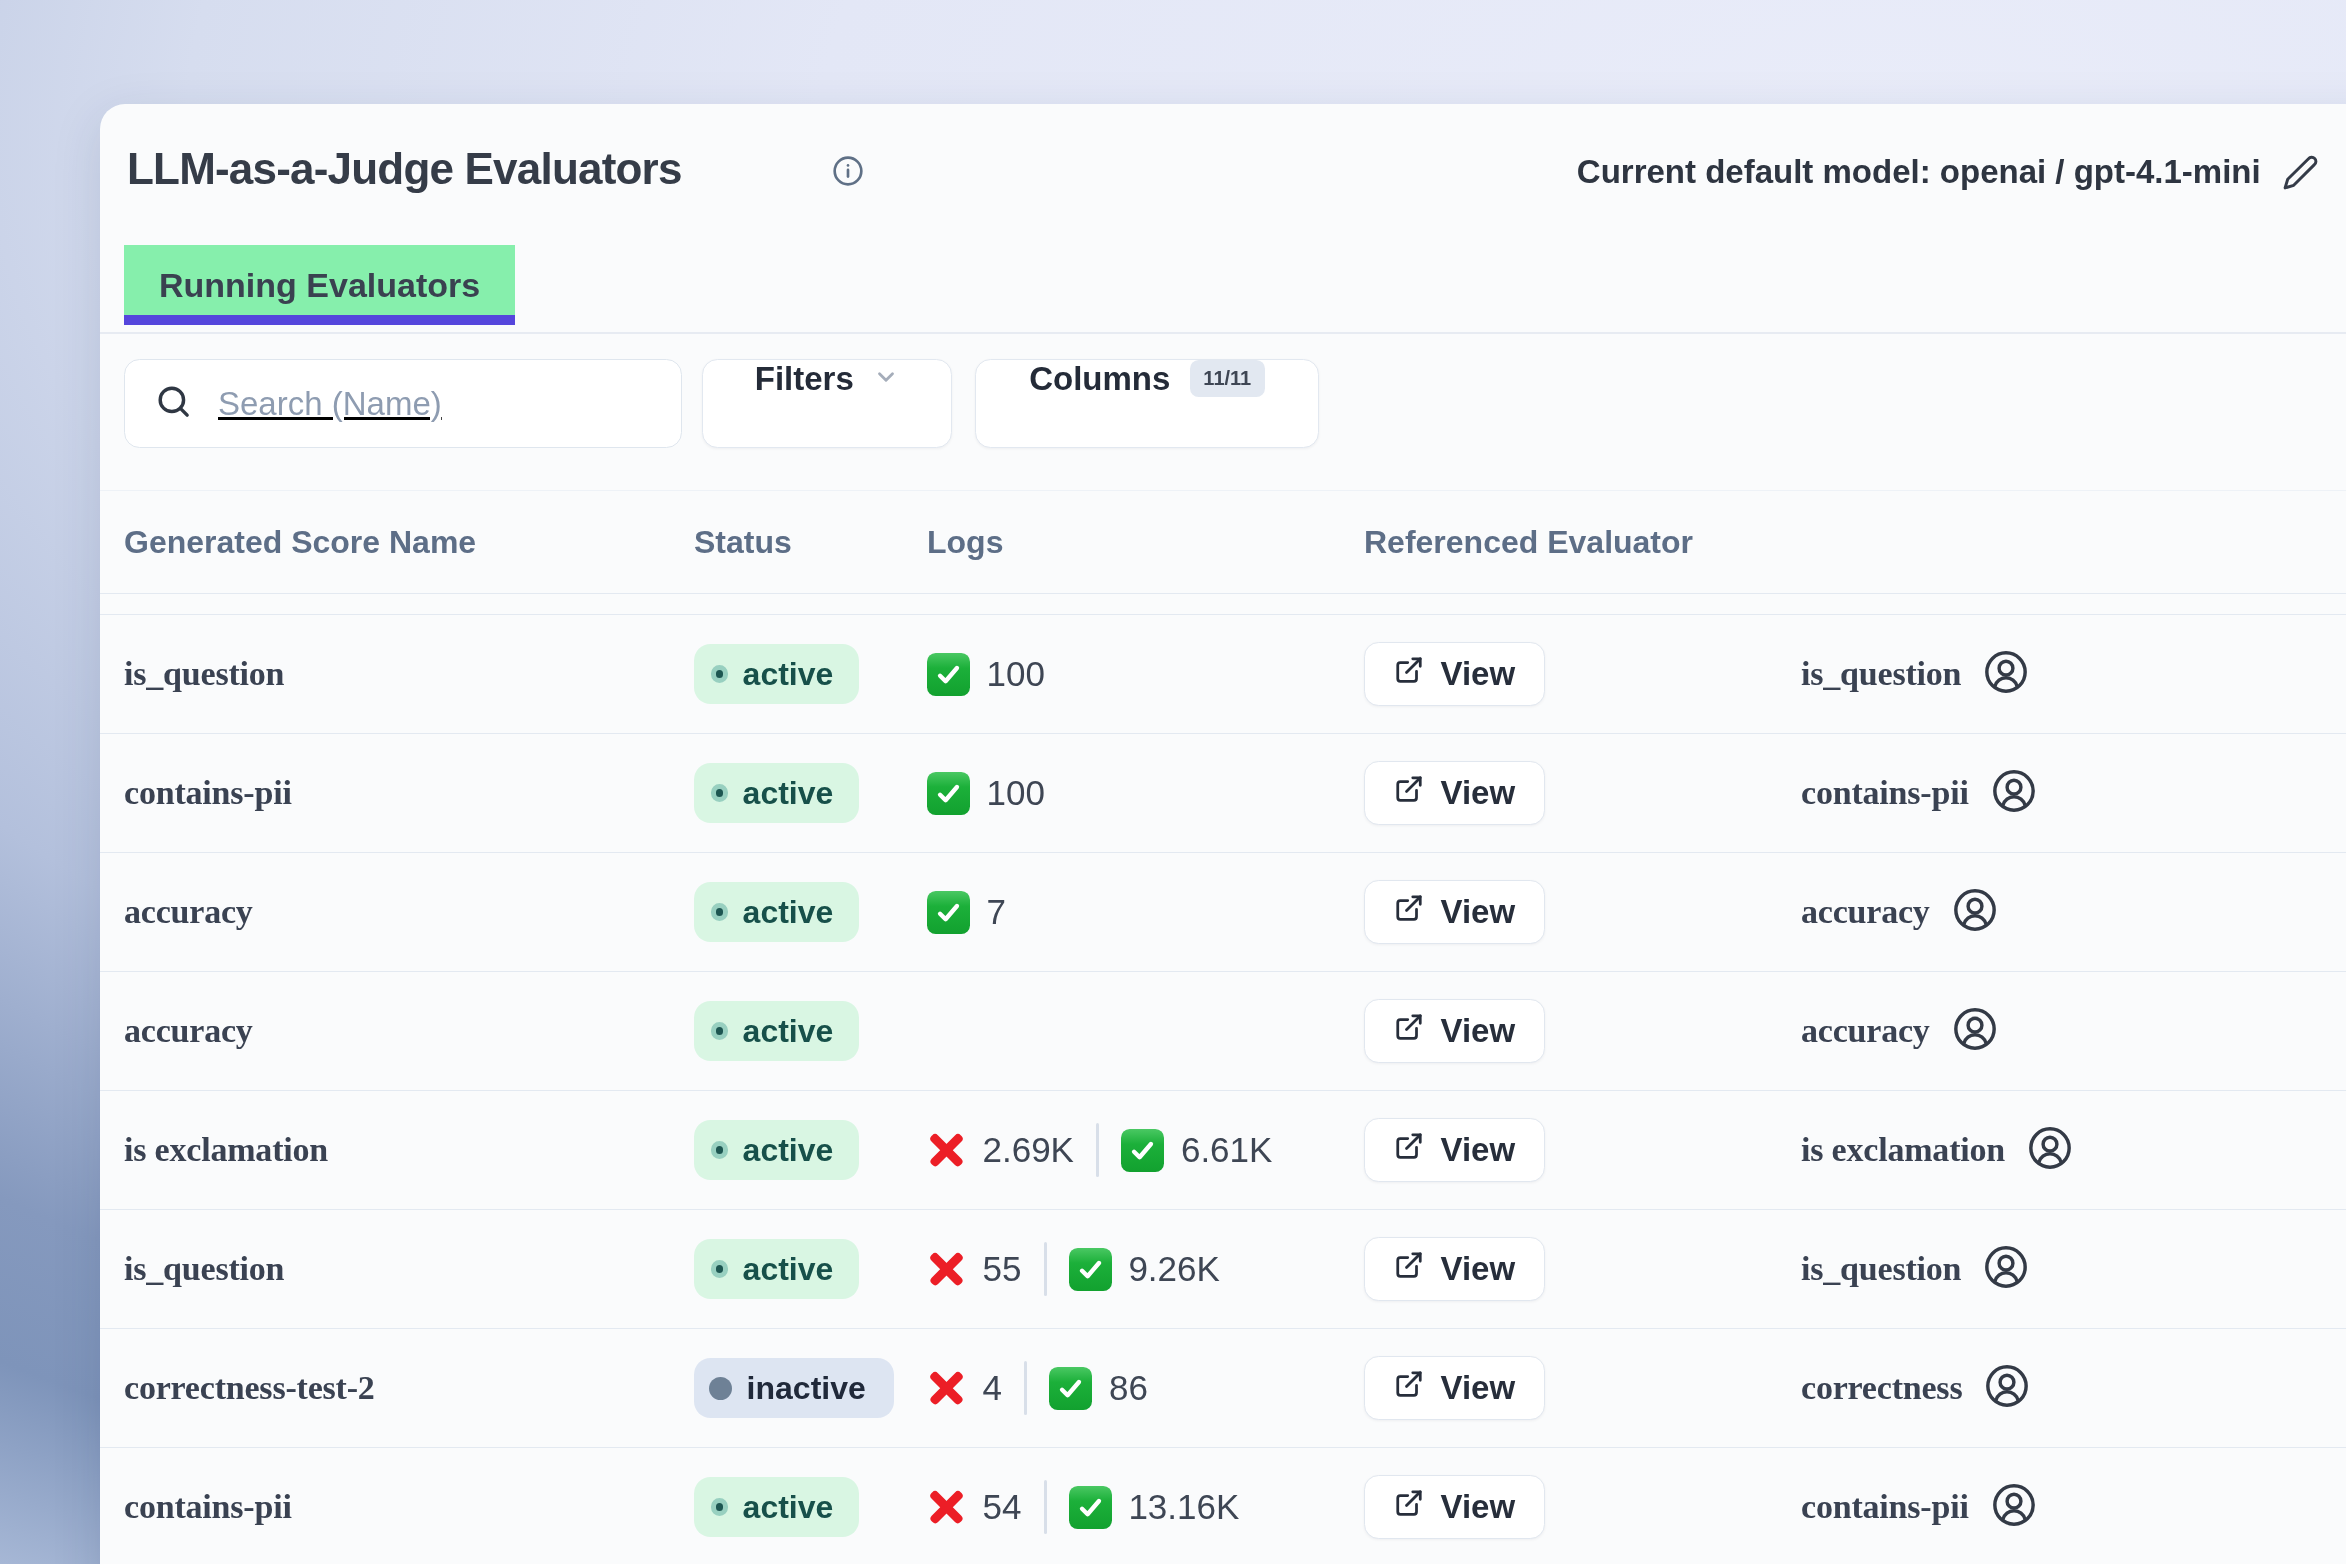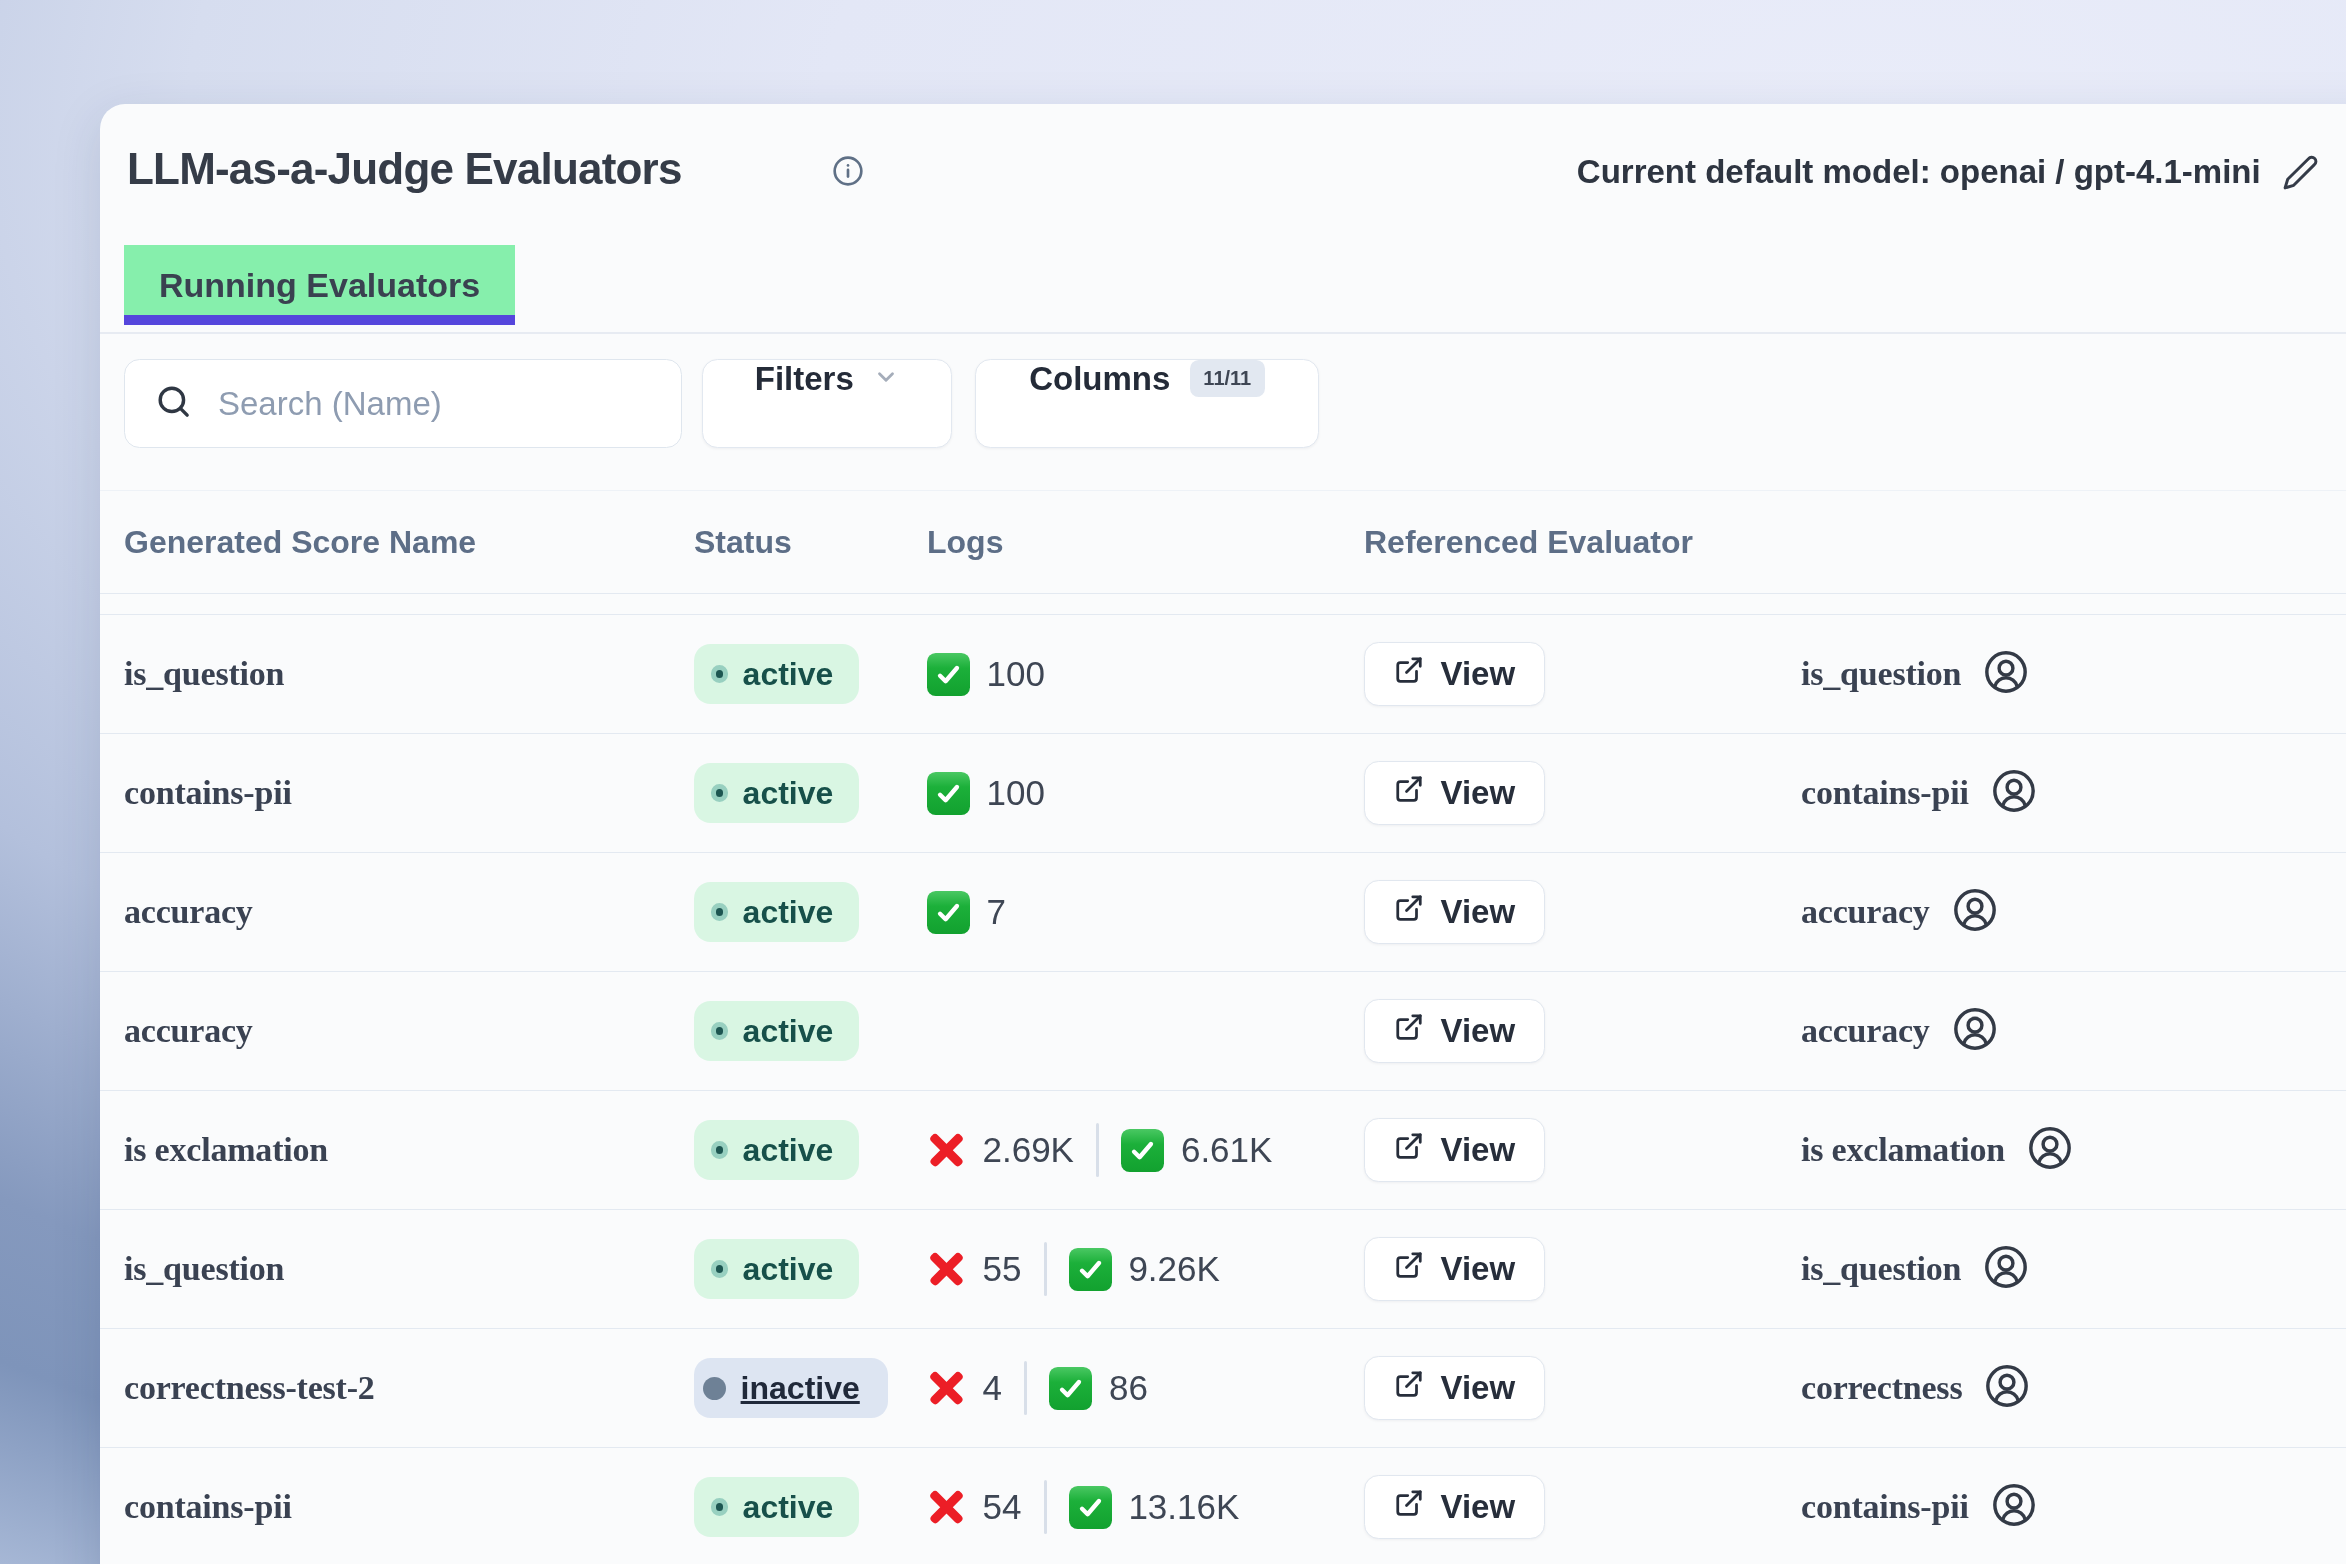--- a/index.html
+++ b/index.html
@@ -42,21 +42,21 @@
   .tab.active::after {
     content:""; position:absolute; left:0; right:0; bottom:0; height:9.7px;
     background:#5546dc;
   }
   .tabs-divider { position:absolute; left:0; right:0; top:228px; height:1.9px; background:#e7ebf2; }
 
   
   .search-box {
     position:absolute; left:24px; top:255px; width:558px; height:89px;
     display:flex; align-items:center; gap:25px; padding:0 29px;
-    background:#fff; border:1.9px solid #dfe6ee; border-radius:15.5px;
+    background:#fff; border:1.9px solid #dfe6ee; border-radius:15.5px;text-decoration:underline;
   }
   .search-box svg { flex:0 0 auto; }
   .search-box input {
     border:none; outline:none; background:transparent; width:100%;
     font-family:inherit; font-size:33px; color:#2e3541;
   }
   .search-box input::placeholder { color:#8e9cb1; }
 
   .toolbar-btn {
     position:absolute; top:255px; height:89px;
@@ -89,21 +89,21 @@
   .trow { height:119px; border-bottom:1.9px solid #e3e9f1; }
 
   .row-name { font-size:34px; font-weight:700; color:#3a4252; letter-spacing:-0.2px;font-family:Liberation Serif, serif; }
 
   .badge {
     display:inline-flex; align-items:center; gap:14.6px; height:60px;
     padding:0 26px 0 16.5px; border-radius:16.5px; font-size:32px; font-weight:600;
   }
   .badge.active { background:#d9f6e3; color:#17504a; }
   .badge.active .dot { width:17.5px; height:17.5px; border-radius:50%; background:#1d5651; border:5.8px solid #98d0c0; }
-  .badge.inactive { background:#dde5f2; color:#20293a; padding:0 28px 0 9px;text-decoration:underline; }
+  .badge.inactive { background:#dde5f2; color:#20293a; padding:0 28px 0 15px; }
   .badge.inactive .dot { width:23px; height:23px; border-radius:50%; background:#6e8196; }
 
   .result-cell { display:flex; align-items:center; gap:13.6px; }
   .result-group { display:flex; align-items:center; gap:16.5px; }
   .result-num { font-size:35px; font-weight:500; color:#3e4654; }
   .result-divider { width:2.9px; height:54px; background:#d8dfe9; border-radius:1.9px; margin:0 8.7px; }
   .check-icon {
     width:43px; height:43px; border-radius:8.7px;
     background:linear-gradient(180deg,#4ac863 0%,#1cb03a 35%,#12a12f 100%);
     display:flex; align-items:center; justify-content:center;

